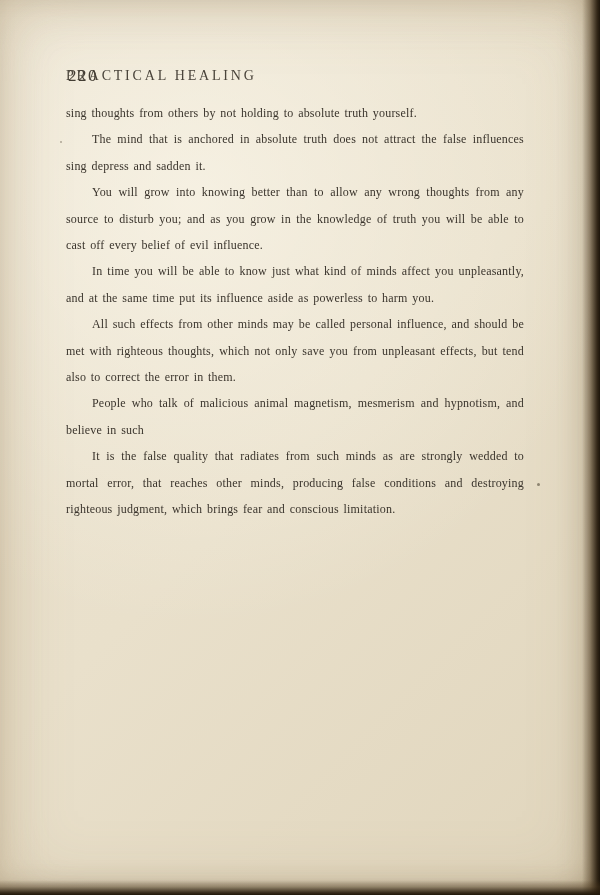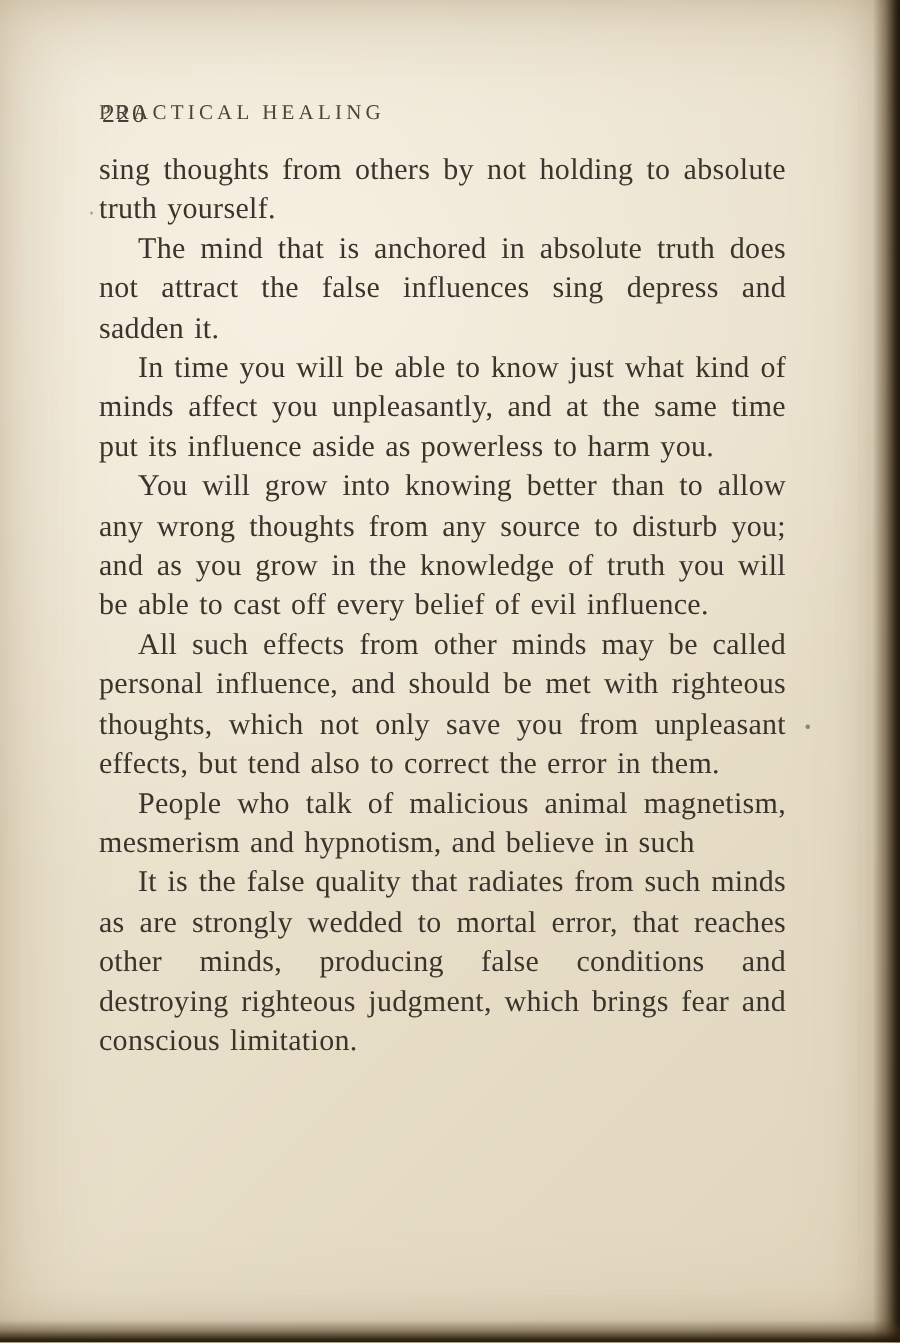--- a/index.html
+++ b/index.html
@@ -46,21 +46,21 @@
     padding-top: 3px;
   }
   .body-text {
     position: absolute;
     top: 100px;
     left: 66px;
     width: 458px;
   }
   .para {
     margin: 0;
-    font-size: 20px;
+    font-size: 12px;
     line-height: 26.4px;
     text-align: justify;
     text-indent: 26px;
     word-spacing: 1.5px;
     letter-spacing: 0.2px;
   }
   .para.no-indent {
     text-indent: 0;
   }
   .edge-right {
@@ -112,22 +112,22 @@
 <div class="page">
 
   <div class="header">
     <span class="page-num">220</span>
     <span class="running-title">PRACTICAL HEALING</span>
   </div>
 
   <div class="body-text">
     <p class="para no-indent">sing thoughts from others by not holding to absolute truth yourself.</p>
     <p class="para">The mind that is anchored in absolute truth does not attract the false influences sing depress and sadden it.</p>
+    <p class="para">You will grow into knowing better than to allow any wrong thoughts from any source to disturb you; and as you grow in the knowledge of truth you will be able to cast off every belief of evil influence.</p>
     <p class="para">In time you will be able to know just what kind of minds affect you unpleasantly, and at the same time put its influence aside as powerless to harm you.</p>
-    <p class="para">You will grow into knowing better than to allow any wrong thoughts from any source to disturb you; and as you grow in the knowledge of truth you will be able to cast off every belief of evil influence.</p>
     <p class="para">All such effects from other minds may be called personal influence, and should be met with righteous thoughts, which not only save you from unpleasant effects, but tend also to correct the error in them.</p>
     <p class="para">People who talk of malicious animal magnetism, mesmerism and hypnotism, and believe in such</p>
     <p class="para">It is the false quality that radiates from such minds as are strongly wedded to mortal error, that reaches other minds, producing false conditions and destroying righteous judgment, which brings fear and conscious limitation.</p>
   </div>
 
   <div class="speck"></div>
   <div class="speck2"></div>
 
   <div class="edge-right"></div>
   <div class="edge-bottom"></div>

